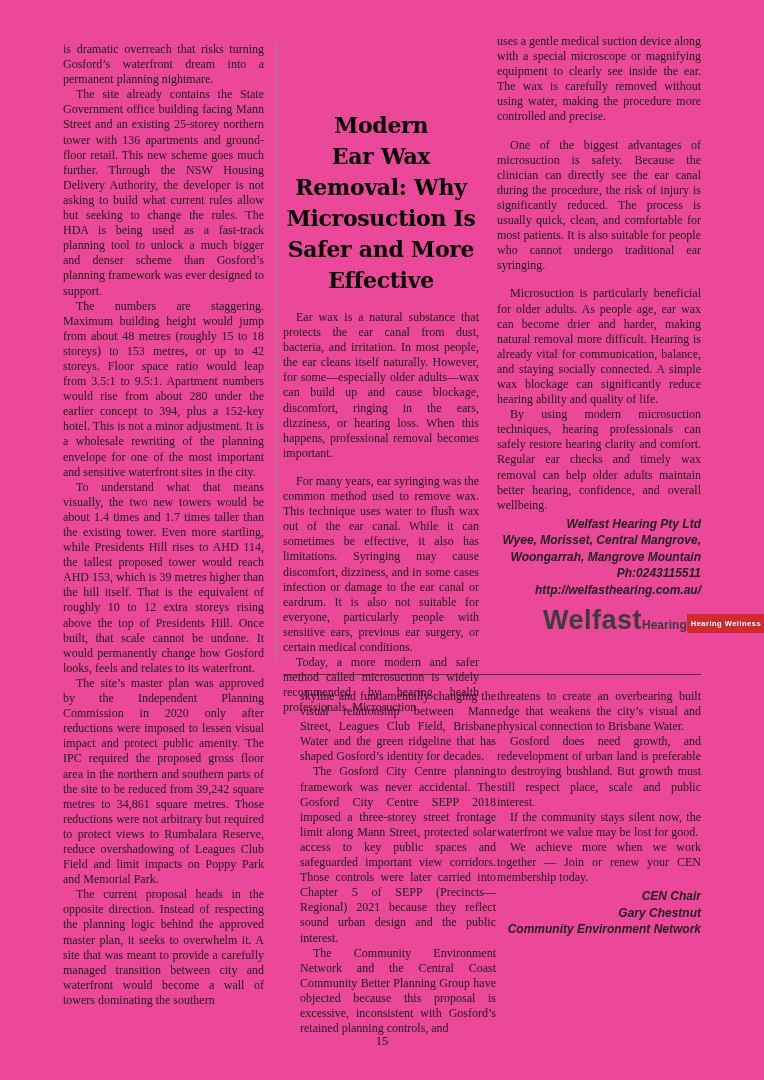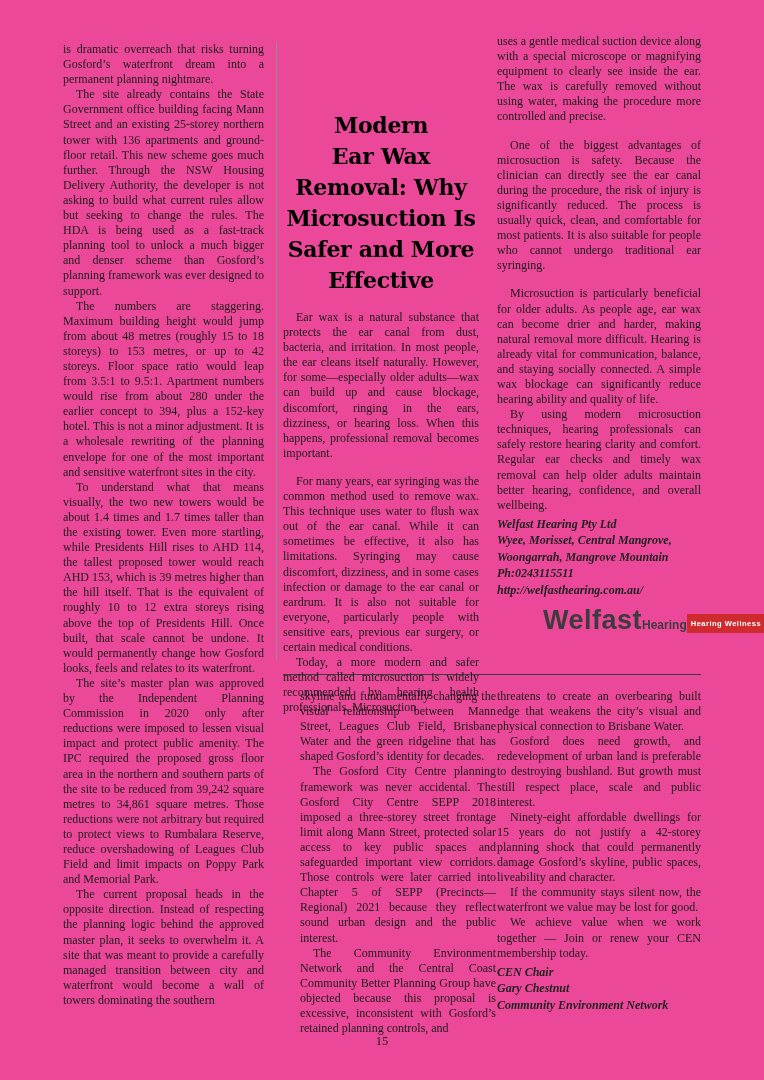--- a/index.html
+++ b/index.html
@@ -22,21 +22,21 @@
   .hdivider { position:absolute; left:283px; top:674px; width:418px; height:1px; background:#3c3c3c; }
 
   .headline {
     font-family:"DejaVu Serif", serif; font-weight:bold;
     font-size:22px; line-height:31px; letter-spacing:-0.3px;
     text-align:center; white-space:pre-line; text-indent:0;
     margin:4px 0 14px 0; color:#000;
   }
 
   .contact, .signature {
-    text-align:left; font-family:Liberation Serif, serif;
+    text-align:right; font-family:Liberation Sans, sans-serif;
     font-style:italic; font-weight:600; font-size:12px; line-height:16.5px;
     margin-top:3px; color:#222;
   }
   .contact span, .signature span { display:block; }
 
   .logo-row { display:flex; align-items:flex-start; margin:10px 0 0 46px; }
   .logo-text { display:flex; flex-direction:row; align-items:flex-end; }
   .logo-welfast {
     font-family:"Liberation Sans", sans-serif; font-weight:bold;
     font-size:27px; line-height:25px; color:#3d3b3c; letter-spacing:0.5px;
@@ -129,23 +129,22 @@
 
   <div class="col" id="col-mid-bottom">
     <p class="ni">skyline and fundamentally changing the visual relationship between Mann Street, Leagues Club Field, Brisbane Water and the green ridgeline that has shaped Gosford’s identity for decades.</p>
     <p>The Gosford City Centre planning framework was never accidental. The Gosford City Centre SEPP 2018 imposed a three-storey street frontage limit along Mann Street, protected solar access to key public spaces and safeguarded important view corridors. Those controls were later carried into Chapter 5 of SEPP (Precincts—Regional) 2021 because they reflect sound urban design and the public interest.</p>
     <p>The Community Environment Network and the Central Coast Community Better Planning Group have objected because this proposal is excessive, inconsistent with Gosford’s retained planning controls, and</p>
   </div>
 
   <div class="col" id="col-right-bottom">
     <p class="ni">threatens to create an overbearing built edge that weakens the city’s visual and physical connection to Brisbane Water.</p>
     <p>Gosford does need growth, and redevelopment of urban land is preferable to destroying bushland. But growth must still respect place, scale and public interest.</p>
-    <p>Ninety-eight affordable dwellings for 15 years do not justify a 42-storey planning shock that could permanently damage Gosford’s skyline, public spaces, liveability and character.</p>
     <p>If the community stays silent now, the waterfront we value may be lost for good.</p>
-    <p>We achieve value when we work together — Join or renew your CEN membership today.</p>
+    <p>We achieve more when we work together — Join or renew your CEN membership today.</p>
     <div class="signature">
       <span>CEN Chair</span>
       <span>Gary Chestnut</span>
       <span>Community Environment Network</span>
     </div>
   </div>
 
   <div class="page-number">15</div>
 
 </div>

